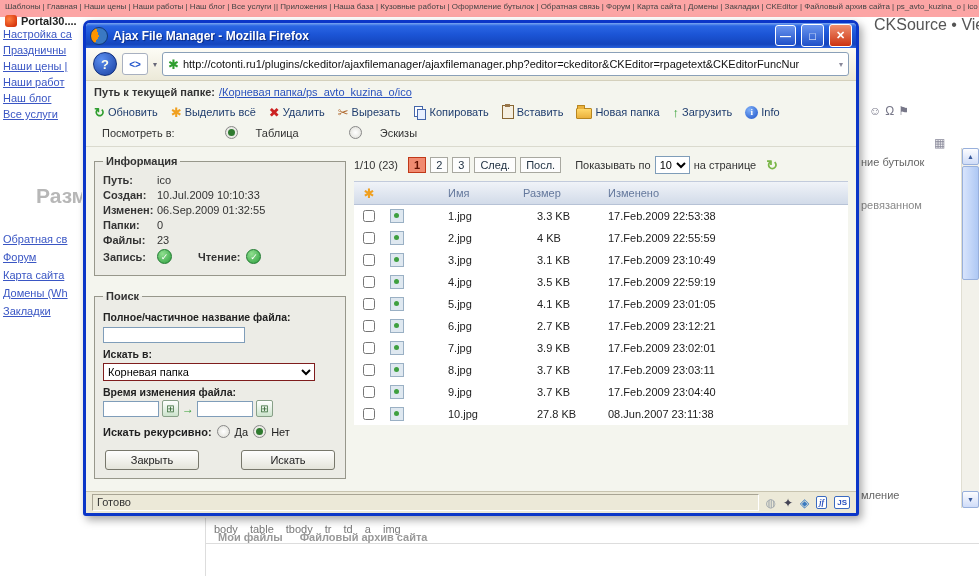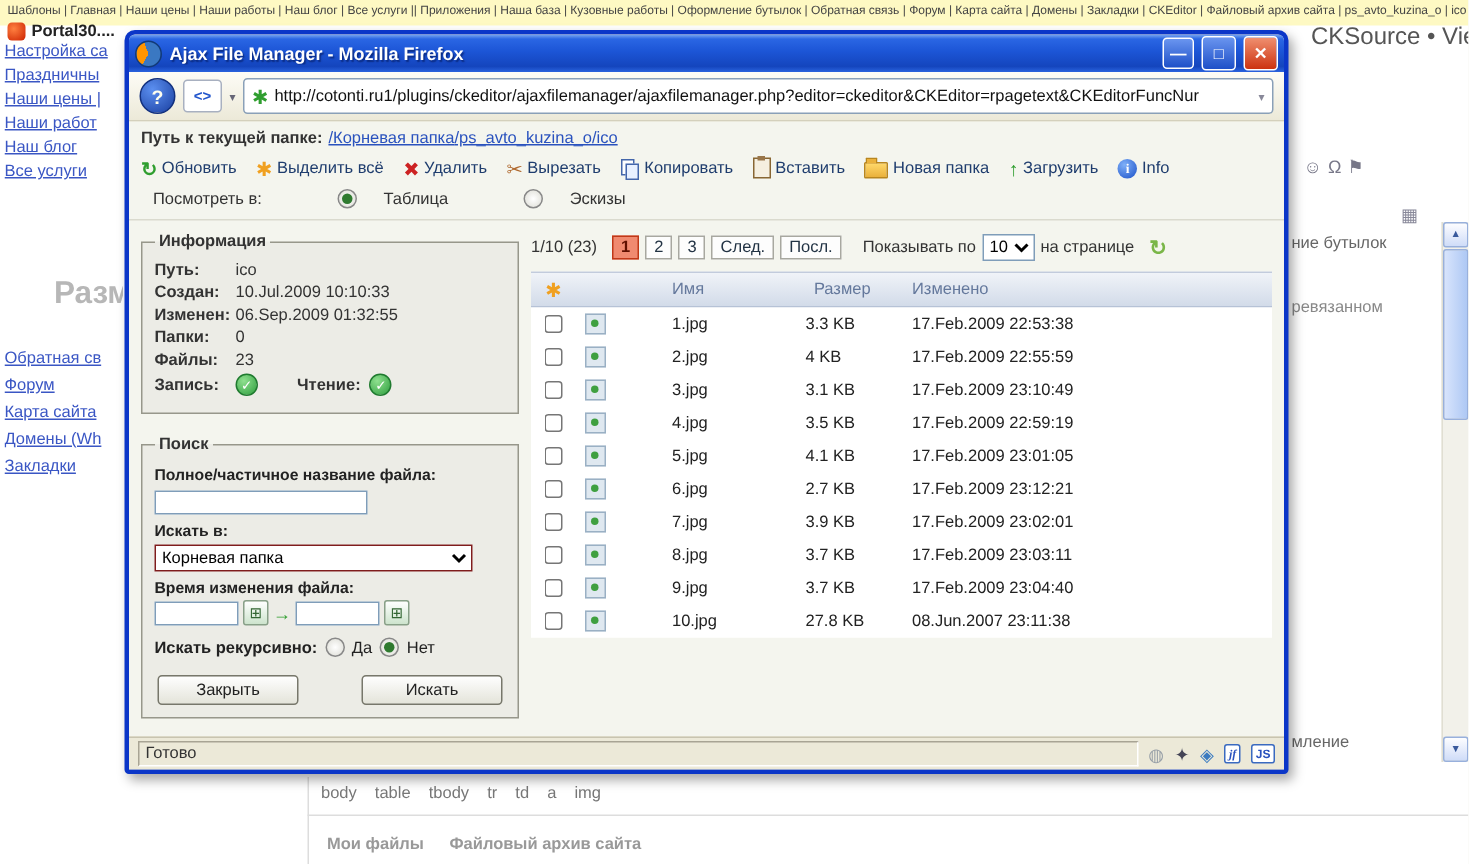--- a/index.html
+++ b/index.html
@@ -1,40 +1,40 @@
 <!DOCTYPE html>
 <html><head>
 <meta charset="utf-8">
 <style>
   html,body{margin:0;padding:0;}
   .canvas{position:relative;width:979px;height:576px;background:#fff;overflow:hidden;
           font-family:"Liberation Sans",sans-serif;-webkit-font-smoothing:antialiased;}
 
   
-  .top-strip{position:absolute;top:0;left:0;right:0;height:13px;background:#fef9c3;
+  .top-strip{position:absolute;top:0;left:0;right:0;height:13px;background:#fca5a5;
              font-size:8px;color:#444;white-space:nowrap;overflow:hidden;padding:2px 5px;}
   .browser-tab{position:absolute;top:15px;left:5px;display:flex;align-items:center;gap:4px;
                font-size:11px;font-weight:bold;color:#222;}
   .tab-favicon{width:12px;height:12px;border-radius:3px;
                background:radial-gradient(circle at 35% 35%,#ff8040,#cc2200);}
   .cksource{position:absolute;top:16px;left:874px;font-size:16px;color:#555;white-space:nowrap;}
   .left-links{position:absolute;left:3px;width:80px;overflow:hidden;}
   .left-links .blink{display:block;font-size:11px;color:#3a56c4;text-decoration:underline;
                      line-height:16px;white-space:nowrap;cursor:pointer;}
   .lg1{top:26px;} .lg2{top:230px;} .lg2 .blink{line-height:18px;}
   .left-heading{position:absolute;top:184px;left:36px;font-size:21px;font-weight:bold;
                 color:#b7b7b7;white-space:nowrap;width:46px;overflow:hidden;}
   .right-frag{position:absolute;font-size:11px;color:#666;white-space:nowrap;}
   .rf0{top:156px;left:861px;} .rf1{top:199px;left:861px;color:#888;} .rf2{top:489px;left:861px;}
   .cke-icons{position:absolute;top:104px;left:869px;font-size:12px;color:#778;letter-spacing:4px;}
   .cke-icons2{position:absolute;top:136px;left:934px;font-size:12px;color:#889;}
   .panel-vline{position:absolute;left:205px;top:518px;height:58px;border-left:1px solid #ddd;}
   .panel-hline{position:absolute;left:205px;right:0;top:543px;border-top:1px solid #ddd;}
   .editor-path{position:absolute;top:523px;left:214px;font-size:11px;color:#777;word-spacing:9px;}
-  .bottom-tabs{position:absolute;top:557px;left:218px;font-size:11px;font-weight:bold;color:#999;}
+  .bottom-tabs{position:absolute;top:531px;left:218px;font-size:11px;font-weight:bold;color:#999;}
   .bottom-tabs span{margin-right:14px;cursor:pointer;}
 
   
   .scrollbar{position:absolute;right:0;top:148px;width:17px;height:360px;background:#f2f1ea;
              border-left:1px solid #e0ded2;}
   .sb-btn{position:absolute;left:0;width:15px;height:15px;border:1px solid #98b0dc;border-radius:2px;
           background:linear-gradient(#fdfdff,#cfdcf8);color:#3a5a9c;font-size:7px;
           display:flex;align-items:center;justify-content:center;}
   .sb-up{top:0;} .sb-down{bottom:0;}
   .sb-thumb{position:absolute;left:0;top:18px;width:15px;height:112px;border:1px solid #98b0dc;
@@ -154,21 +154,21 @@
   .ftable{background:#fff;}
   .thead{display:flex;align-items:center;height:22px;font-size:11px;color:#64789c;
          background:linear-gradient(#f0f3f8,#d2dbe9);
          border-top:1px solid #c2cbdc;border-bottom:1px solid #b6c2d6;}
   .trow{display:flex;align-items:center;height:22px;font-size:11px;color:#222;background:#fff;}
   .c-sel{width:30px;flex:none;display:flex;justify-content:center;}
   .c-icon{width:26px;flex:none;display:flex;justify-content:center;}
   .c-name{width:105px;flex:none;padding-left:38px;box-sizing:content-box;}
   .c-name{width:67px;padding-left:38px;} 
   .c-size{width:85px;flex:none;padding-left:22px;box-sizing:border-box;}
-  .c-size-h{width:85px;flex:none;padding-left:8px;box-sizing:border-box;text-align:center;}
+  .c-size-h{width:85px;flex:none;padding-left:8px;box-sizing:border-box;}
   .c-date{flex:1;padding-left:8px;}
   .flower{color:#f0a020;font-size:13px;}
   .row-check{width:12px;height:12px;margin:0;}
   .file-icon{width:12px;height:12px;border:1px solid #9ab0c4;background:#dfe8f0;position:relative;
              display:inline-block;}
   .file-icon::after{content:"";position:absolute;left:3px;top:3px;width:5px;height:5px;
              border-radius:50%;background:#3fa040;}
 
   .statusbar{height:21px;flex:none;background:#ece9d8;border-top:1px solid #c8c4b0;
              display:flex;align-items:center;gap:7px;padding:0 6px;}

